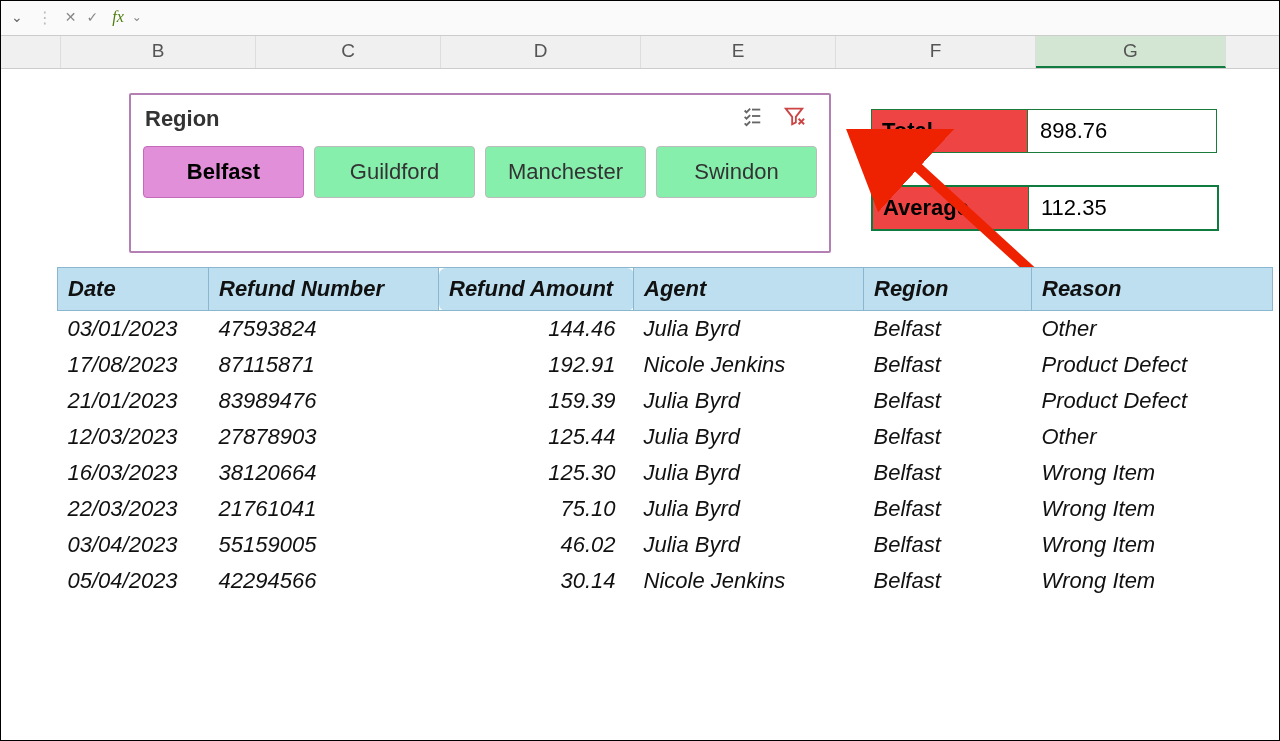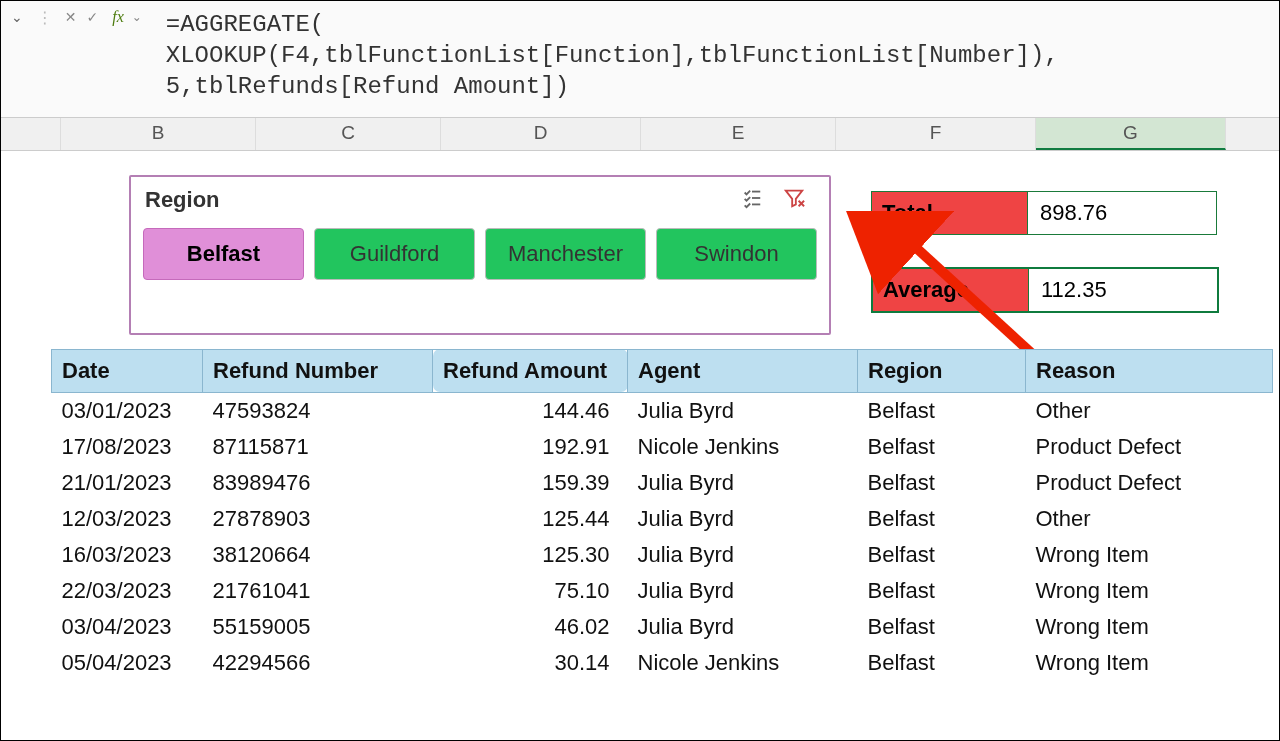--- a/index.html
+++ b/index.html
@@ -112,21 +112,21 @@
   }
   .slicer-buttons {
     display: flex;
     gap: 10px;
     padding: 8px 12px;
   }
   .slicer-btn {
     flex: 1;
     border: 1px solid #bbb;
     border-radius: 4px;
-    background: #22c55e;
+    background: #86efac;
     font-size: 22px;
     padding: 12px 8px;
     text-align: center;
     color: #333;
   }
   .slicer-btn.active {
     background: #e08fd8;
     border-color: #c56abb;
     font-weight: 700;
     color: #000;
@@ -150,23 +150,24 @@
     background: #fff;
     font-size: 22px;
     text-align: left;
     padding: 8px 12px;
   }
   .avg-box .summary-value {
     position: relative;
   }
   .table-wrap {
     position: absolute;
-    left: 50px;
+    left: 56px;
     top: 198px;
     right: 6px;
+    font-style: italic;
   }
   table.data {
     border-collapse: collapse;
     width: 100%;
   }
   table.data thead th {
     background: #bddff0;
     font-weight: 700;
     font-size: 22px;
     text-align: left;
@@ -198,23 +199,20 @@
 
 <div class="formula-bar">
   <div class="namebox-area">
     <span class="chev">⌄</span>
     <span class="sep">⋮</span>
     <span class="cancel-x">✕</span>
     <span class="accept-check">✓</span>
     <span class="fx-label">fx</span>
     <span class="fx-chev">⌄</span>
   </div>
-  <div class="formula-text"><span>=AGGREGATE(</span>
-<span>XLOOKUP(F4,tblFunctionList[Function],tblFunctionList[Number]),</span>
-<span>5,tblRefunds[Refund Amount])</span></div>
 </div>
 
 <div class="col-headers">
   <div class="col-h"></div>
   <div class="col-h">B</div>
   <div class="col-h">C</div>
   <div class="col-h">D</div>
   <div class="col-h">E</div>
   <div class="col-h">F</div>
   <div class="col-h selected">G</div>

